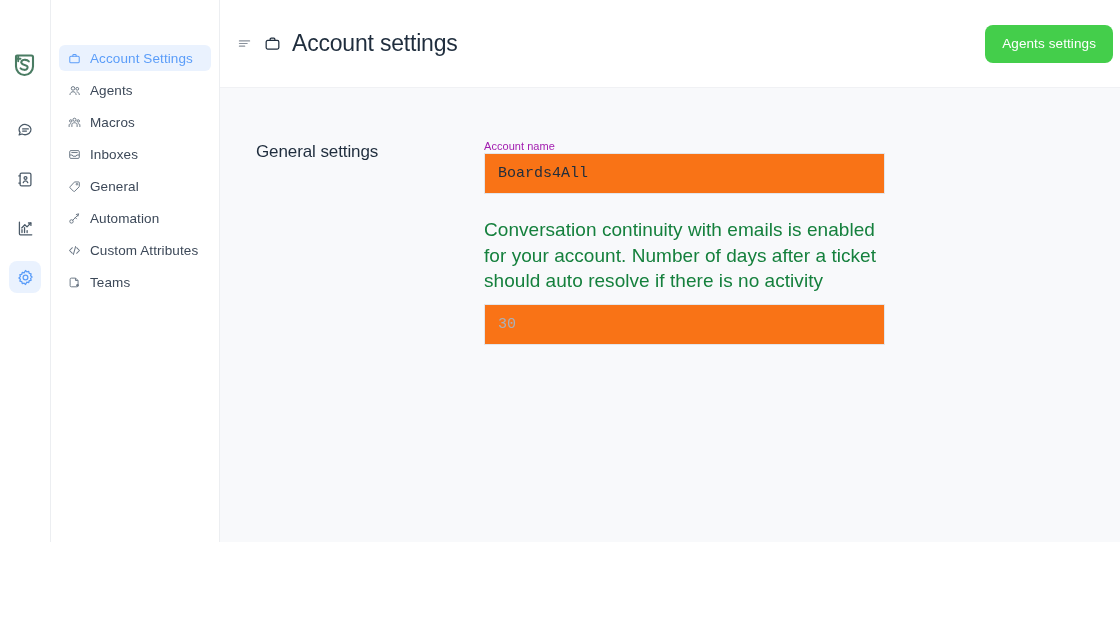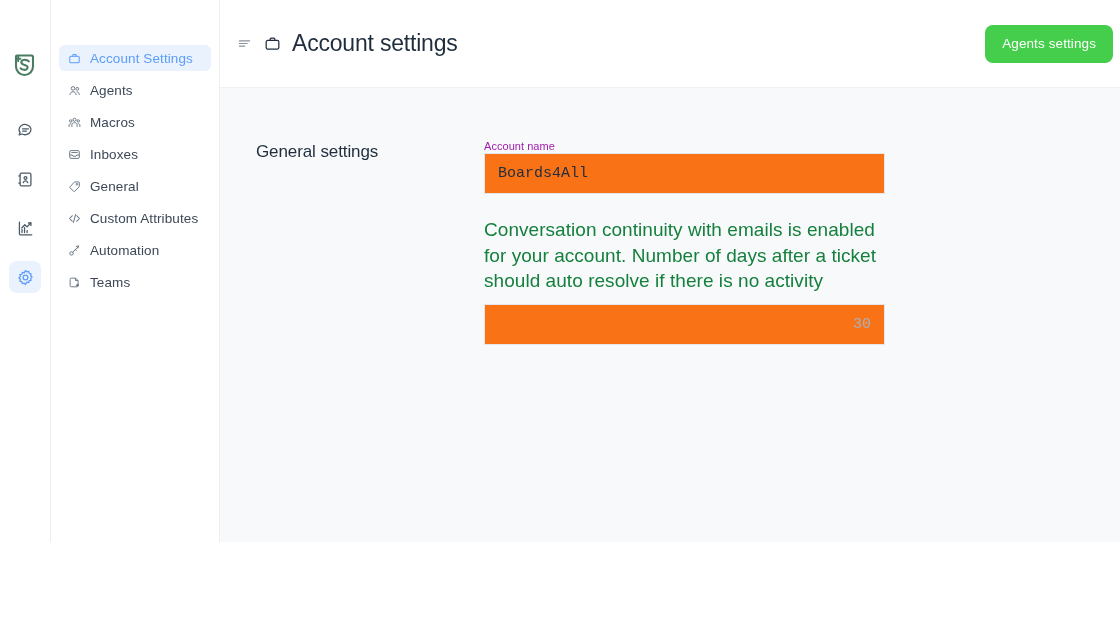--- a/index.html
+++ b/index.html
@@ -202,21 +202,21 @@
   }
   .text-input::placeholder { color: #a9b1ba; }
   .help-text {
     margin-top: 23px;
     font-size: 19px;
     color: #15803d;
     line-height: 25.5px;
     letter-spacing: 0.05px;
     width: 395px;
   }
-  .help-text + .text-input { margin-top: 10px; text-align: right; }
+  .help-text + .text-input { margin-top: 10px; }
 </style>
 </head>
 <body>
 
 <div class="app">
 
   <div class="rail">
 
     <div class="rail-logo">
       <svg width="30" height="30" viewBox="0 0 30 30" fill="none">
@@ -316,36 +316,36 @@
         <svg width="13" height="13" viewBox="0 0 16 16" fill="none" stroke="currentColor" stroke-width="1.2">
           <path d="M8.4 2.4H13a.9.9 0 0 1 .9.9v4.5a1 1 0 0 1-.3.7l-5.4 5.4a1 1 0 0 1-1.4 0L2.6 9.7a1 1 0 0 1 0-1.4l5.1-5.6a1 1 0 0 1 .7-.3Z" stroke-linejoin="round"></path>
           <circle cx="11" cy="5.2" r="1"></circle>
         </svg>
       </span>
       <span>General</span>
     </div>
 
     <div class="nav-item">
       <span class="nav-ico">
-        <svg width="13" height="13" viewBox="0 0 16 16" fill="none" stroke="currentColor" stroke-width="1.25" stroke-linecap="round" stroke-linejoin="round">
-          <path d="M5.4 4.6 1.9 8l3.5 3.4M10.6 4.6 14.1 8l-3.5 3.4M9.3 3.1 6.7 12.9"></path>
-        </svg>
-      </span>
-      <span>Custom Attributes</span>
-    </div>
-
-    <div class="nav-item">
-      <span class="nav-ico">
         <svg width="13" height="13" viewBox="0 0 16 16" fill="none" stroke="currentColor" stroke-width="1.2">
           <circle cx="4.3" cy="11.6" r="2.1"></circle>
           <path d="M5.9 10.1 12.3 3.6M10.2 3.1l2.9-.9-.9 2.9" stroke-linecap="round" stroke-linejoin="round"></path>
           <path d="M9 6.9l1.5 1.5" stroke-linecap="round"></path>
         </svg>
       </span>
       <span>Automation</span>
+    </div>
+
+    <div class="nav-item">
+      <span class="nav-ico">
+        <svg width="13" height="13" viewBox="0 0 16 16" fill="none" stroke="currentColor" stroke-width="1.25" stroke-linecap="round" stroke-linejoin="round">
+          <path d="M5.4 4.6 1.9 8l3.5 3.4M10.6 4.6 14.1 8l-3.5 3.4M9.3 3.1 6.7 12.9"></path>
+        </svg>
+      </span>
+      <span>Custom Attributes</span>
     </div>
 
     <div class="nav-item">
       <span class="nav-ico">
         <svg width="13" height="13" viewBox="0 0 16 16" fill="none" stroke="currentColor" stroke-width="1.2">
           <path d="M4.1 2.6h5.3l3 3v6.2a1.5 1.5 0 0 1-1.5 1.5H4.1a1.5 1.5 0 0 1-1.5-1.5V4.1a1.5 1.5 0 0 1 1.5-1.5Z" stroke-linejoin="round"></path>
           <path d="M9.2 2.7v2.8h3" stroke-linejoin="round"></path>
           <circle cx="11.7" cy="11.3" r="1.6" fill="currentColor" stroke="none"></circle>
         </svg>
       </span>

